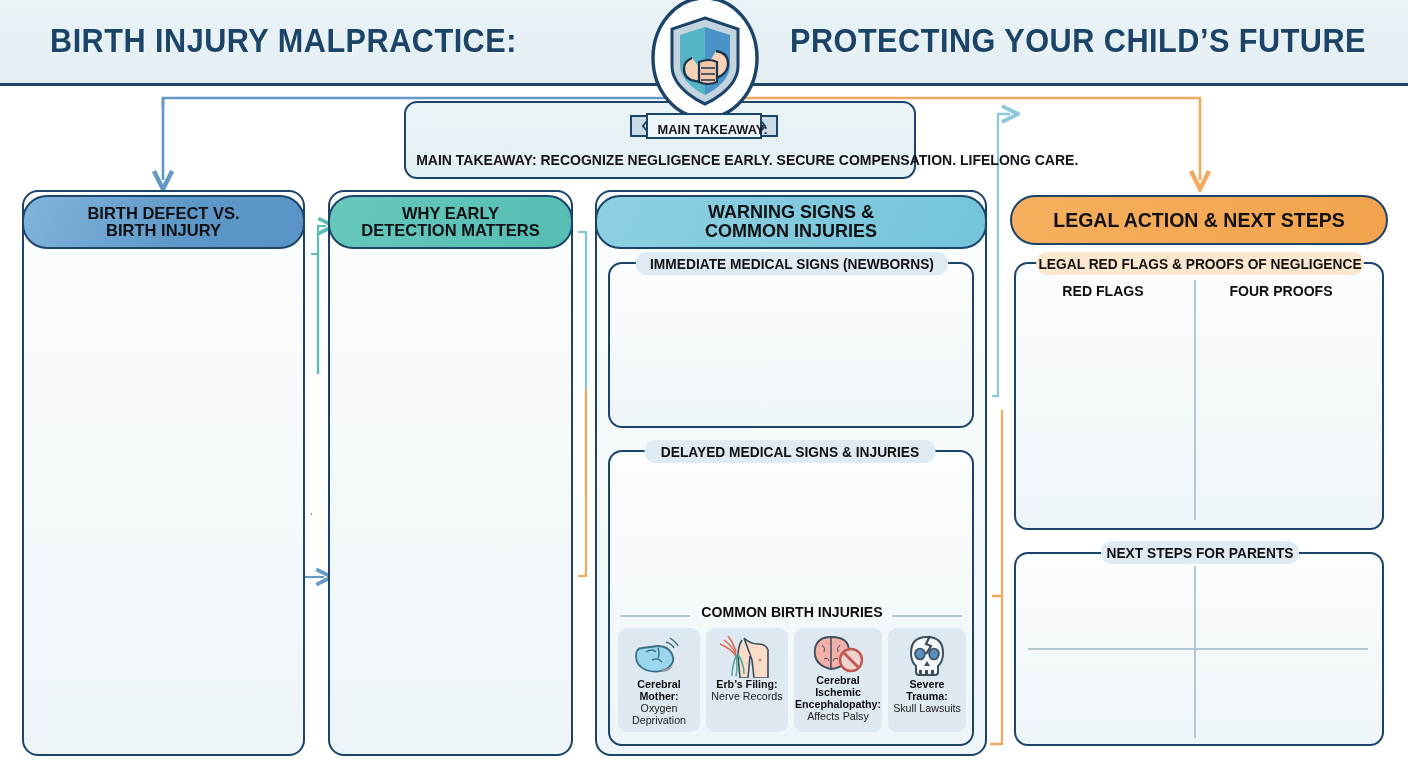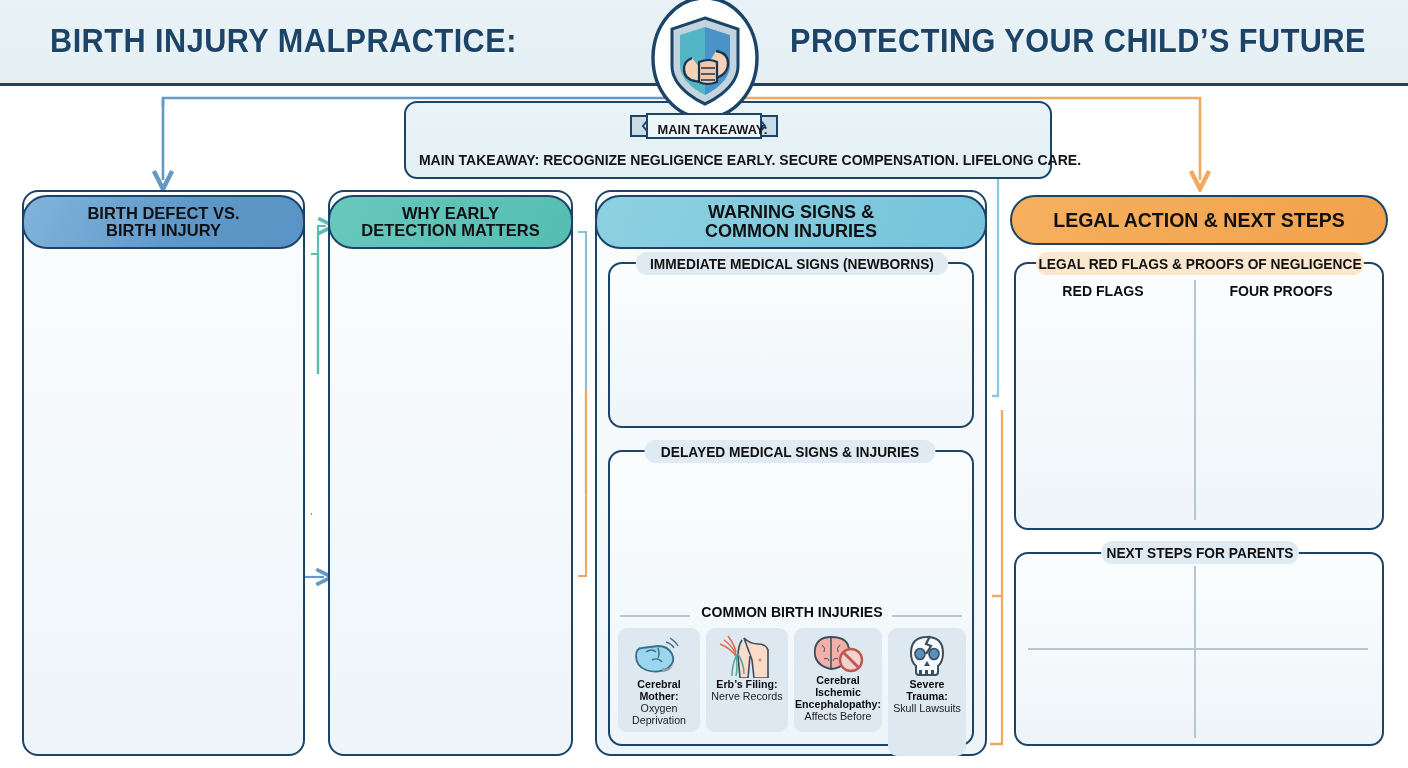--- a/index.html
+++ b/index.html
@@ -24,21 +24,21 @@
   .title-right { left:790px; }
 
   
   .logo-wrap { position:absolute; left:646px; top:-4px; width:118px; height:128px; z-index:40; }
 
   
   .wires { position:absolute; left:0; top:84px; width:1408px; height:684px; z-index:1; pointer-events:none; }
 
   
   .takeaway-box {
-    position:absolute; left:404px; top:101px; width:648px; height:78px;
+    position:absolute; left:404px; top:101px; width:512px; height:78px;
     background:linear-gradient(180deg,#eaf4f7 0%,#e3f0f4 100%);
     border:2.5px solid #1b4468; border-radius:13px; z-index:10;
   }
   .takeaway-text {
     position:absolute; left:0; right:0; bottom:9px; text-align:center;
     font-size:14.6px; font-weight:bold; color:#14131a; white-space:nowrap;
     transform:scaleX(.96);
   }
   .ribbon {
     position:absolute; left:629px; top:112px; width:150px; height:36px; z-index:45;
@@ -591,23 +591,23 @@
           <path d="M35 12 q-4 3 -2 7"></path>
           <path d="M19 26 q4 -2 5 2"></path>
           <path d="M33 26 q-4 -2 -5 2"></path>
         </g>
       <circle cx="46" cy="27" r="11" fill="#f0d2cf" stroke="#c0564f" stroke-width="2.4"></circle>
       <path d="M39 20 l14 14" stroke="#c0564f" stroke-width="2.8"></path>
     </svg>
   </div>
   <div class="tl" style="white-space:pre-line">Cerebral Ischemic
 Encephalopathy:</div>
-  <div class="ts" style="white-space:pre-line">Affects Before</div>
-</div>
-<div class="tile" style="left:888px; top:628px; width:78px; height:128px;">
+  <div class="ts" style="white-space:pre-line">Affects Palsy</div>
+</div>
+<div class="tile" style="left:888px; top:628px; width:78px; height:104px;">
   <div style="height:46px">
     <svg width="54" height="44" viewBox="0 0 54 44" style="margin-top:2px">
       <path d="M27 3 q-16 0 -16 16 q0 9 5 13 v6 q0 3 3 3 h16 q3 0 3 -3 v-6 q5 -4 5 -13 q0 -16 -16 -16 Z" fill="#f7fbfd" stroke="#3c4d5c" stroke-width="2"></path>
       <ellipse cx="20" cy="20" rx="5" ry="5.5" fill="#5b8fbf" stroke="#3c4d5c" stroke-width="1.6"></ellipse>
       <ellipse cx="34" cy="20" rx="5" ry="5.5" fill="#5b8fbf" stroke="#3c4d5c" stroke-width="1.6"></ellipse>
       <path d="M27 27 l-3 5 h6 Z" fill="#3c4d5c"></path>
       <g fill="#3c4d5c">
           <rect x="19" y="36" width="3" height="6"></rect>
           <rect x="25" y="36" width="3" height="6"></rect>
           <rect x="31" y="36" width="3" height="6"></rect>

